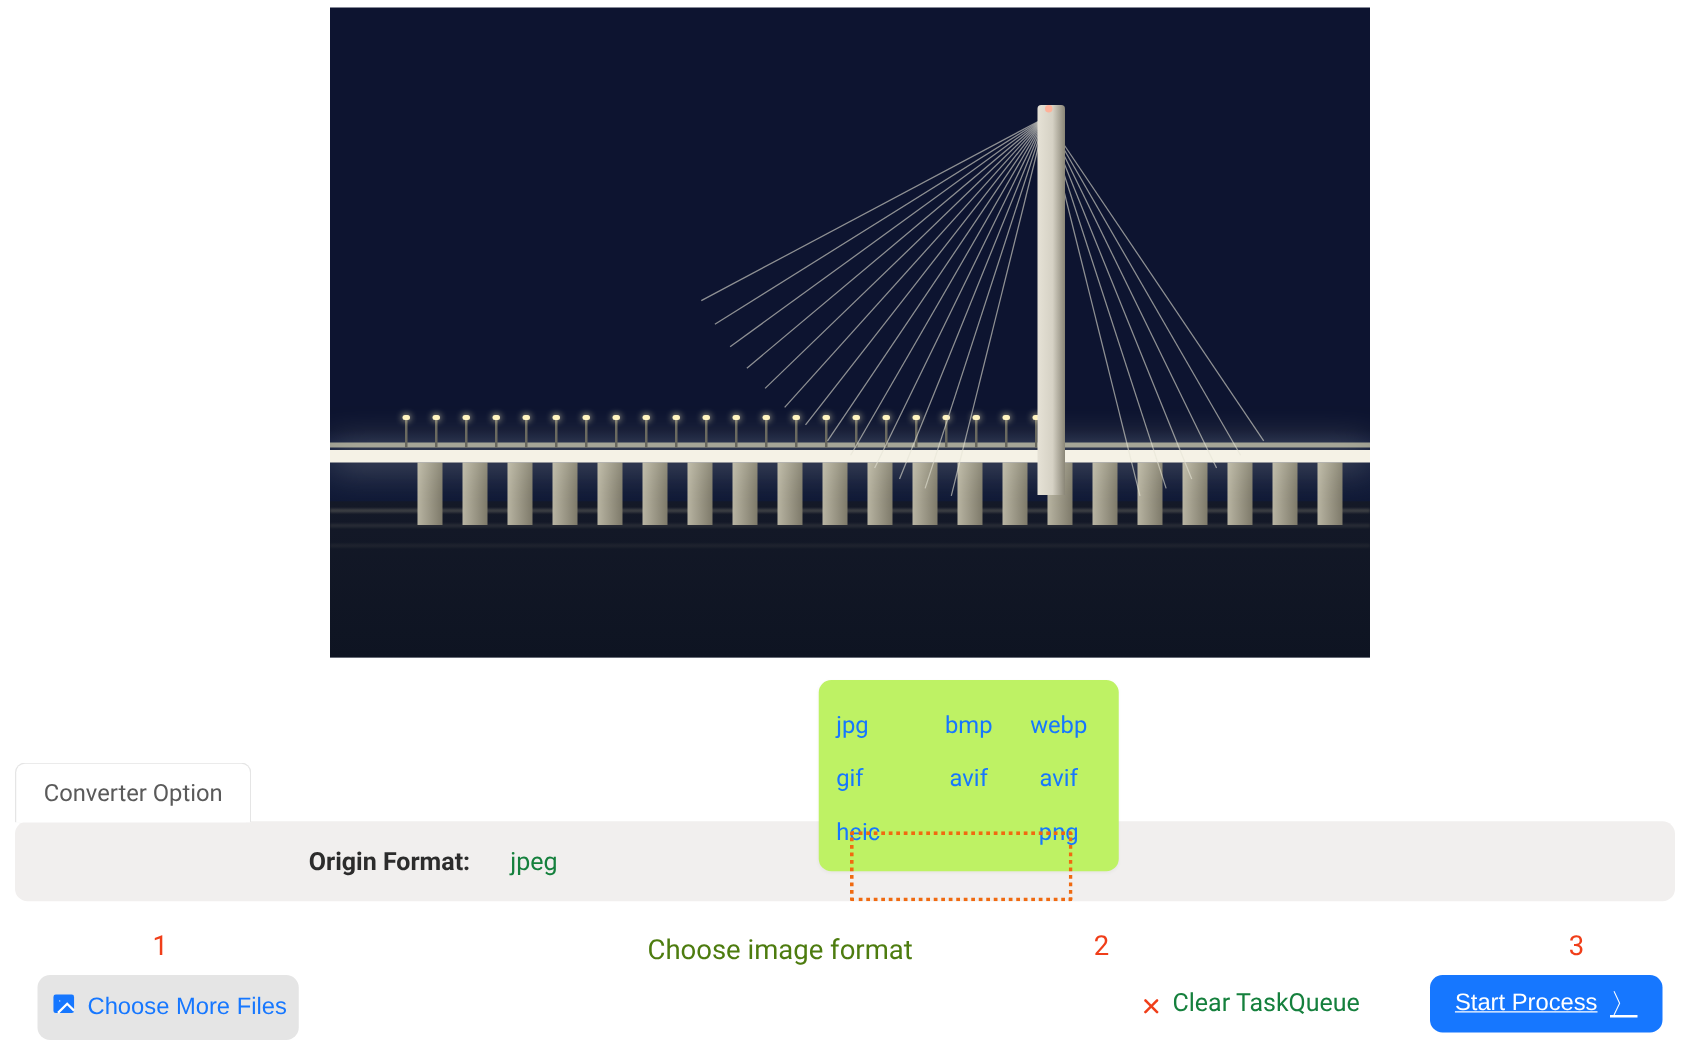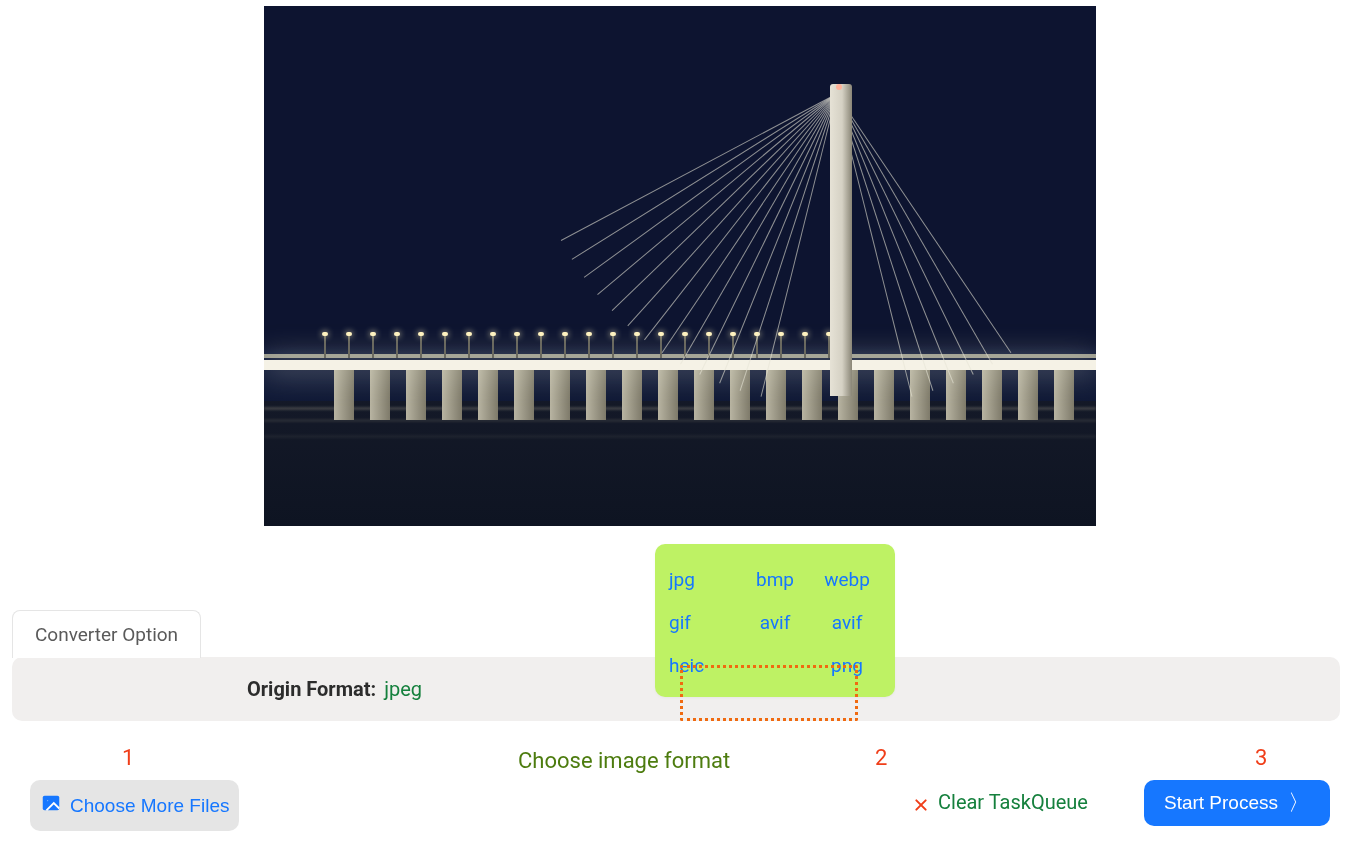--- a/index.html
+++ b/index.html
@@ -195,20 +195,21 @@
     right: 20px;
     top: 657px;
     height: 64px;
     background:#f1efee;
     border-radius: 10px;
     display:flex;
     align-items:center;
     padding-left: 235px;
     font-size:20px;
     z-index:5;
+    gap:24px;
   }
   .origin-label{font-weight:700;margin-right:8px;}
   .origin-value{color:#15803d;}
 
   
   .step-num {
     position:absolute;
     color:#f03e19;
     font-size:22px;
     font-weight:400;
@@ -267,20 +268,21 @@
     background:#1677ff;
     color:#fff;
     border:none;
     border-radius:10px;
     padding: 12px 20px;
     font-size:19px;
     display:flex;
     align-items:center;
     gap:10px;
     cursor:pointer;
+    text-decoration:underline;
   }
   .start-btn .chev{font-size:22px;line-height:0;}
 </style>
 </head>
 <body>
 
 <div class="preview-wrap">
   <div class="preview-image">
     <div class="water">
       <div class="reflect-stripe" style="top:6px"></div>

